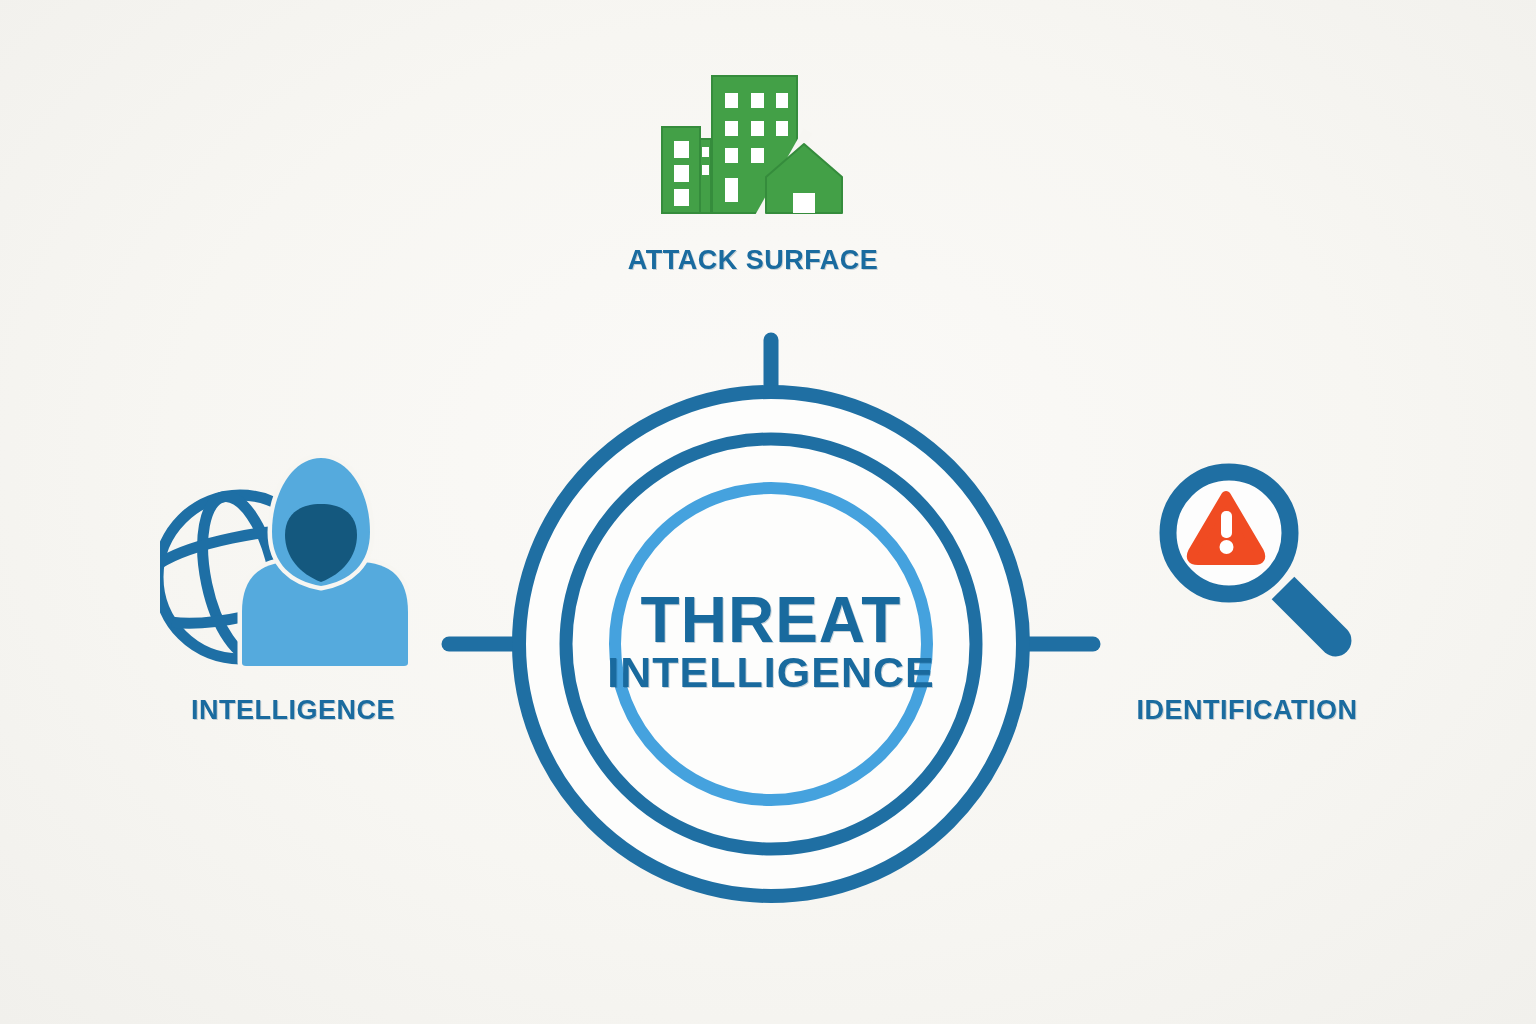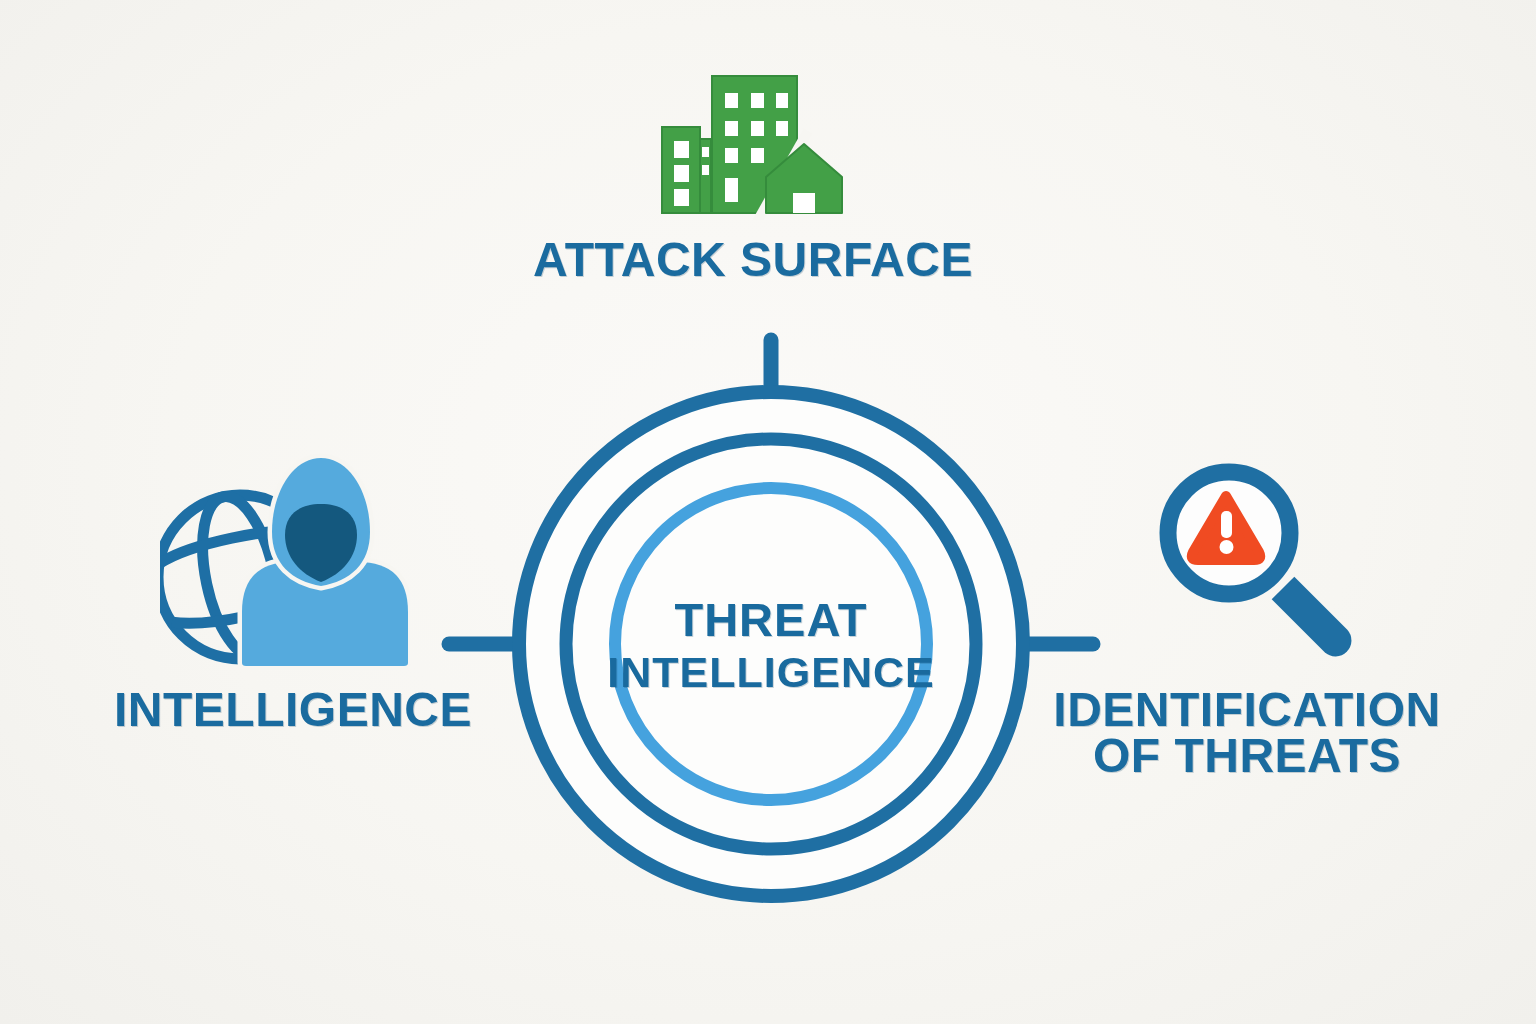--- a/index.html
+++ b/index.html
@@ -8,39 +8,39 @@
     width:1536px;height:1024px;
     background:radial-gradient(ellipse at 50% 45%, #fbfaf8 0%, #f7f6f2 55%, #f1f0ec 100%);
     overflow:hidden;
     font-family:"Liberation Sans", sans-serif;
   }
   .abs{position:absolute;}
   .label{
     position:absolute;
     color:#1a6b9f;
     font-weight:bold;
-    font-size:48px;
+    font-size:27px;
     line-height:46px;
-    text-align:center;
+    text-align:left;
     letter-spacing:0.5px;
     text-shadow:1px 1px 0 rgba(12,62,96,0.22);
     white-space:nowrap;
     transform:translateX(-50%);
   }
   .center-title{
     position:absolute;
     color:#196a9e;
     font-weight:bold;
     text-align:center;
     letter-spacing:1px;
     text-shadow:1px 1px 0 rgba(12,62,96,0.22);
     white-space:nowrap;
     transform:translateX(-50%);
   }
-  .center-title.line1{font-size:47px;line-height:56px;}
+  .center-title.line1{font-size:64px;line-height:56px;}
   .center-title.line2{font-size:43px;line-height:43px;}
 </style>
 </head>
 <body>
 
 <div id="canvas">
 
   <svg class="abs" style="left:420px;top:290px;" width="700" height="700" viewBox="0 0 700 700">
 
     <line x1="351" y1="50" x2="351" y2="104" stroke="#1f6fa3" stroke-width="15" stroke-linecap="round"></line>
@@ -118,16 +118,15 @@
       <circle cx="89" cy="93" r="61" fill="#fdfdfd" stroke="#1f6fa3" stroke-width="17"></circle>
     </g>
     <g>
       <path d="M86,56 L119,112 Q123,120 114,120 L58,120 Q49,120 53,112 Z" fill="#f04b22" stroke="#f04b22" stroke-width="10" stroke-linejoin="round"></path>
       <rect x="81" y="71" width="11" height="27" rx="5" fill="#ffffff"></rect>
       <circle cx="86.5" cy="107" r="7" fill="#ffffff"></circle>
     </g>
   </svg>
   <div class="label" style="left:1247px;top:687px;">
     <div>IDENTIFICATION</div>
-    <div>OF THREATS</div>
   </div>
 
 </div>
 
 </body></html>

